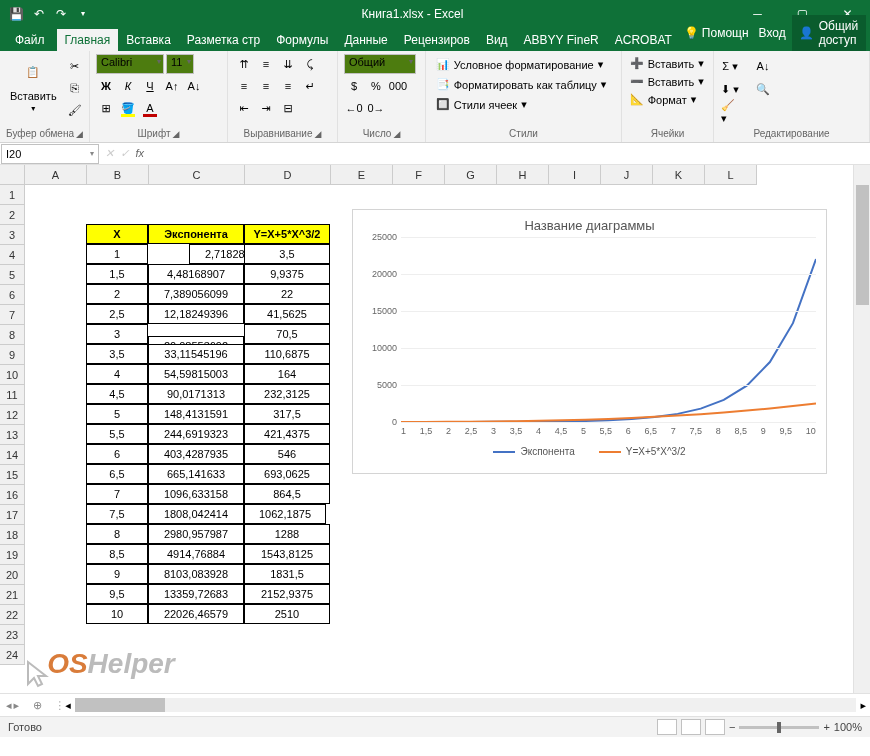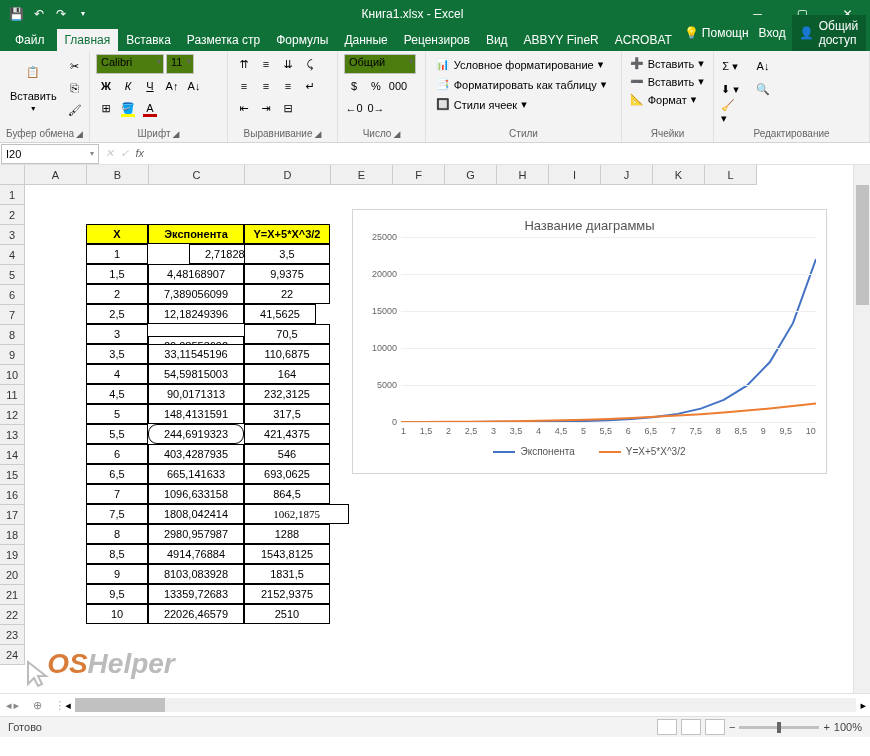--- a/index.html
+++ b/index.html
@@ -331,51 +331,51 @@
       <div class="cell data num" style="left: 124px; top: 60px; width: 96px; margin-left: 40px;">2,718281828</div>
       <div class="cell data num" style="left: 220px; top: 60px; width: 86px;">3,5</div>
       <div class="cell data num" style="left: 62px; top: 80px; width: 62px;">1,5</div>
       <div class="cell data num" style="left: 124px; top: 80px; width: 96px;">4,48168907</div>
       <div class="cell data num" style="left: 220px; top: 80px; width: 86px;">9,9375</div>
       <div class="cell data num" style="left: 62px; top: 100px; width: 62px;">2</div>
       <div class="cell data num" style="left: 124px; top: 100px; width: 96px;">7,389056099</div>
       <div class="cell data num" style="left: 220px; top: 100px; width: 86px;">22</div>
       <div class="cell data num" style="left: 62px; top: 120px; width: 62px;">2,5</div>
       <div class="cell data num" style="left: 124px; top: 120px; width: 96px;">12,18249396</div>
-      <div class="cell data num" style="left: 220px; top: 120px; width: 72px;">41,5625</div>
+      <div class="cell data num" style="left: 220px; top: 120px; width: 86px;">41,5625</div>
       <div class="cell data num" style="left: 62px; top: 140px; width: 62px;">3</div>
       <div class="cell data num" style="left: 124px; top: 152px; width: 96px;">20,08553692</div>
       <div class="cell data num" style="left: 220px; top: 140px; width: 86px;">70,5</div>
       <div class="cell data num" style="left: 62px; top: 160px; width: 62px;">3,5</div>
       <div class="cell data num" style="left: 124px; top: 160px; width: 96px;">33,11545196</div>
       <div class="cell data num" style="left: 220px; top: 160px; width: 86px;">110,6875</div>
       <div class="cell data num" style="left: 62px; top: 180px; width: 62px;">4</div>
       <div class="cell data num" style="left: 124px; top: 180px; width: 96px;">54,59815003</div>
       <div class="cell data num" style="left: 220px; top: 180px; width: 86px;">164</div>
       <div class="cell data num" style="left: 62px; top: 200px; width: 62px;">4,5</div>
       <div class="cell data num" style="left: 124px; top: 200px; width: 96px;">90,0171313</div>
       <div class="cell data num" style="left: 220px; top: 200px; width: 86px;">232,3125</div>
       <div class="cell data num" style="left: 62px; top: 220px; width: 62px;">5</div>
       <div class="cell data num" style="left: 124px; top: 220px; width: 96px;">148,4131591</div>
       <div class="cell data num" style="left: 220px; top: 220px; width: 86px;">317,5</div>
       <div class="cell data num" style="left: 62px; top: 240px; width: 62px;">5,5</div>
-      <div class="cell data num" style="left: 124px; top: 240px; width: 96px; border-radius: 9px;">244,6919323</div>
+      <div class="cell data num" style="left: 124px; top: 240px; width: 96px;">244,6919323</div>
       <div class="cell data num" style="left: 220px; top: 240px; width: 86px;">421,4375</div>
       <div class="cell data num" style="left: 62px; top: 260px; width: 62px;">6</div>
       <div class="cell data num" style="left: 124px; top: 260px; width: 96px;">403,4287935</div>
       <div class="cell data num" style="left: 220px; top: 260px; width: 86px;">546</div>
       <div class="cell data num" style="left: 62px; top: 280px; width: 62px;">6,5</div>
       <div class="cell data num" style="left: 124px; top: 280px; width: 96px;">665,141633</div>
       <div class="cell data num" style="left: 220px; top: 280px; width: 86px;">693,0625</div>
       <div class="cell data num" style="left: 62px; top: 300px; width: 62px;">7</div>
       <div class="cell data num" style="left: 124px; top: 300px; width: 96px;">1096,633158</div>
       <div class="cell data num" style="left: 220px; top: 300px; width: 86px;">864,5</div>
       <div class="cell data num" style="left: 62px; top: 320px; width: 62px;">7,5</div>
       <div class="cell data num" style="left: 124px; top: 320px; width: 96px;">1808,042414</div>
-      <div class="cell data num" style="left: 220px; top: 320px; width: 105px; font-family: Liberation Serif, serif;">1062,1875</div>
+      <div class="cell data num" style="left: 220px; top: 320px; width: 82px;">1062,1875</div>
       <div class="cell data num" style="left: 62px; top: 340px; width: 62px;">8</div>
       <div class="cell data num" style="left: 124px; top: 340px; width: 96px;">2980,957987</div>
       <div class="cell data num" style="left: 220px; top: 340px; width: 86px;">1288</div>
       <div class="cell data num" style="left: 62px; top: 360px; width: 62px;">8,5</div>
       <div class="cell data num" style="left: 124px; top: 360px; width: 96px;">4914,76884</div>
       <div class="cell data num" style="left: 220px; top: 360px; width: 86px;">1543,8125</div>
       <div class="cell data num" style="left: 62px; top: 380px; width: 62px;">9</div>
       <div class="cell data num" style="left: 124px; top: 380px; width: 96px;">8103,083928</div>
       <div class="cell data num" style="left: 220px; top: 380px; width: 86px;">1831,5</div>
       <div class="cell data num" style="left: 62px; top: 400px; width: 62px;">9,5</div>

